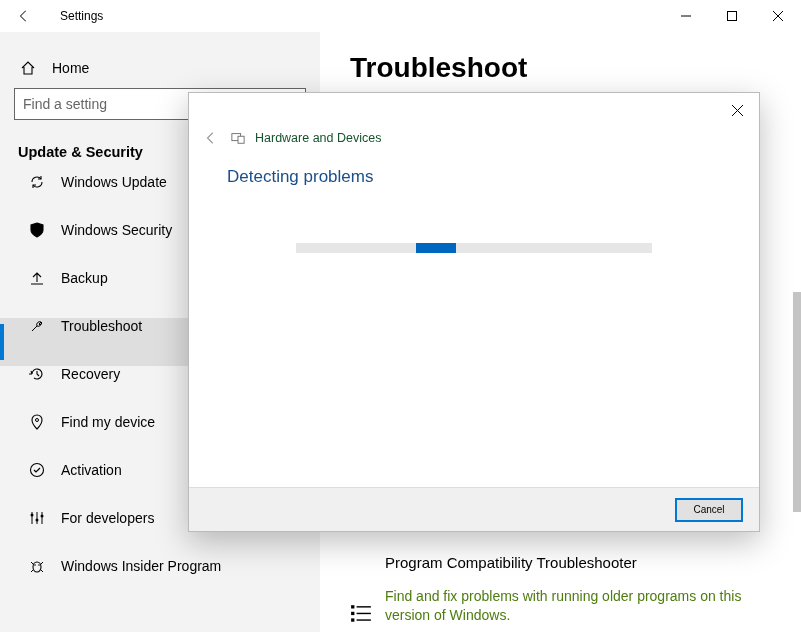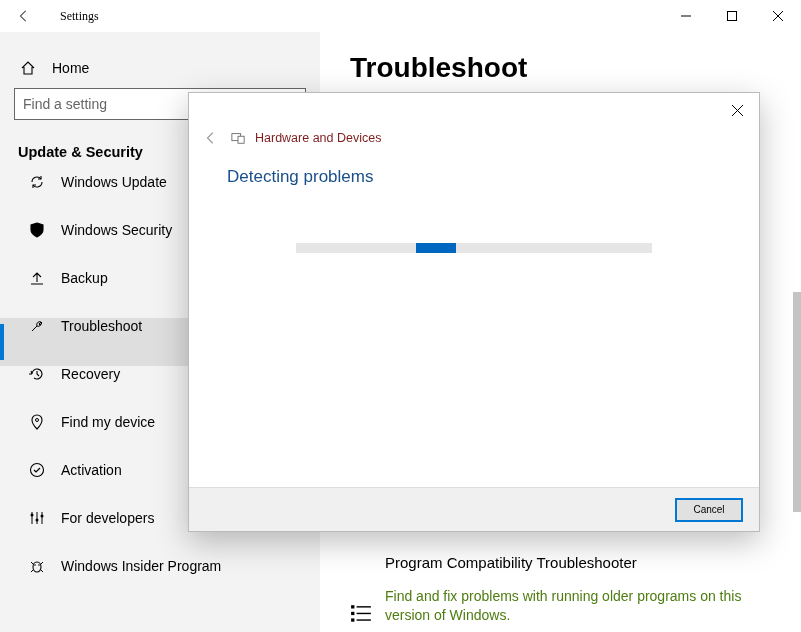--- a/index.html
+++ b/index.html
@@ -1,20 +1,20 @@
 <!DOCTYPE html>
 <html><head>
 <meta charset="utf-8">
 <style>
 * { margin: 0; padding: 0; box-sizing: border-box; font-family: "Segoe UI", sans-serif; }
 body { width: 801px; height: 632px; background: #fff; overflow: hidden; position: relative; }
 
 .titlebar { height: 32px; display: flex; align-items: center; }
 .titlebar .back-btn { width: 48px; height: 32px; display: flex; align-items: center; justify-content: center; color: #333; }
-.titlebar .title { font-size: 12px; color: #000; margin-left: 12px; font-family: Liberation Serif, serif; }
+.titlebar .title { font-size: 12px; color: #000; margin-left: 12px; }
 .winctrl { margin-left: auto; display: flex; }
 .winctrl div { width: 46px; height: 32px; display: flex; align-items: center; justify-content: center; color: #000; }
 
 .main { display: flex; height: calc(632px - 32px); }
 .sidebar { width: 320px; background: #f3f3f3; padding-top: 20px; }
 .content { flex: 1; padding: 20px 40px 0 30px; background: #fff; position: relative; }
 
 .home-row { display: flex; align-items: center; padding: 8px 0 12px 18px; font-size: 14px; }
 .home-row .icon { width: 20px; display:flex; justify-content:center; }
 .home-row .label { margin-left: 14px; }
@@ -37,21 +37,21 @@
 .troubleshooter-item .ticon { width: 24px; padding-top: 2px; }
 .troubleshooter-item .ttitle { font-size: 15px; color: #000; }
 .troubleshooter-item .tdesc { font-size: 14px; color: #4d7c0f; margin-top: 16px; max-width: 360px; line-height: 1.35; }
 
 .scrolltrack { position: absolute; right: 0; top: 260px; width: 8px; height: 220px; background: #c4c4c4; }
 
 
 .dialog-overlay { position: absolute; left: 188px; top: 92px; width: 572px; height: 440px; background: #fff; box-shadow: 0 10px 30px rgba(0,0,0,.25); border: 1px solid #bbb; display: flex; flex-direction: column; }
 .dialog-header { height: 34px; display: flex; align-items: center; }
 .dialog-header .close { margin-left: auto; width: 44px; height: 30px; display:flex; align-items:center; justify-content:center; }
-.dialog-toprow { display:flex; align-items:center; gap: 10px; padding: 4px 0 0 12px; font-size: 12.5px; color: #7f1d1d; }
+.dialog-toprow { display:flex; align-items:center; gap: 10px; padding: 4px 0 0 12px; font-size: 12.5px; color: #14532d; }
 .dialog-toprow .back-arrow { color: #888; width: 20px; display:flex; justify-content:center; }
 .dialog-status { color: #1a4f8a; font-size: 17px; padding: 22px 0 0 38px; }
 .dialog-progress { margin: 56px auto 0 auto; width: 356px; height: 10px; background: #e6e6e6; position: relative; }
 .dialog-progress .chunk { position:absolute; left: 120px; top:0; width: 40px; height: 10px; background: #0067c0; }
 .dialog-footer { margin-top: auto; height: 44px; background: #f0f0f0; border-top: 1px solid #ddd; display:flex; align-items:center; justify-content:flex-end; padding-right: 16px; }
 .dialog-footer button { width: 68px; height: 24px; background: #e1e1e1; border: 2px solid #0078d4; font-size: 10px; }
 
 svg { display:block; }
 </style>
 </head>

